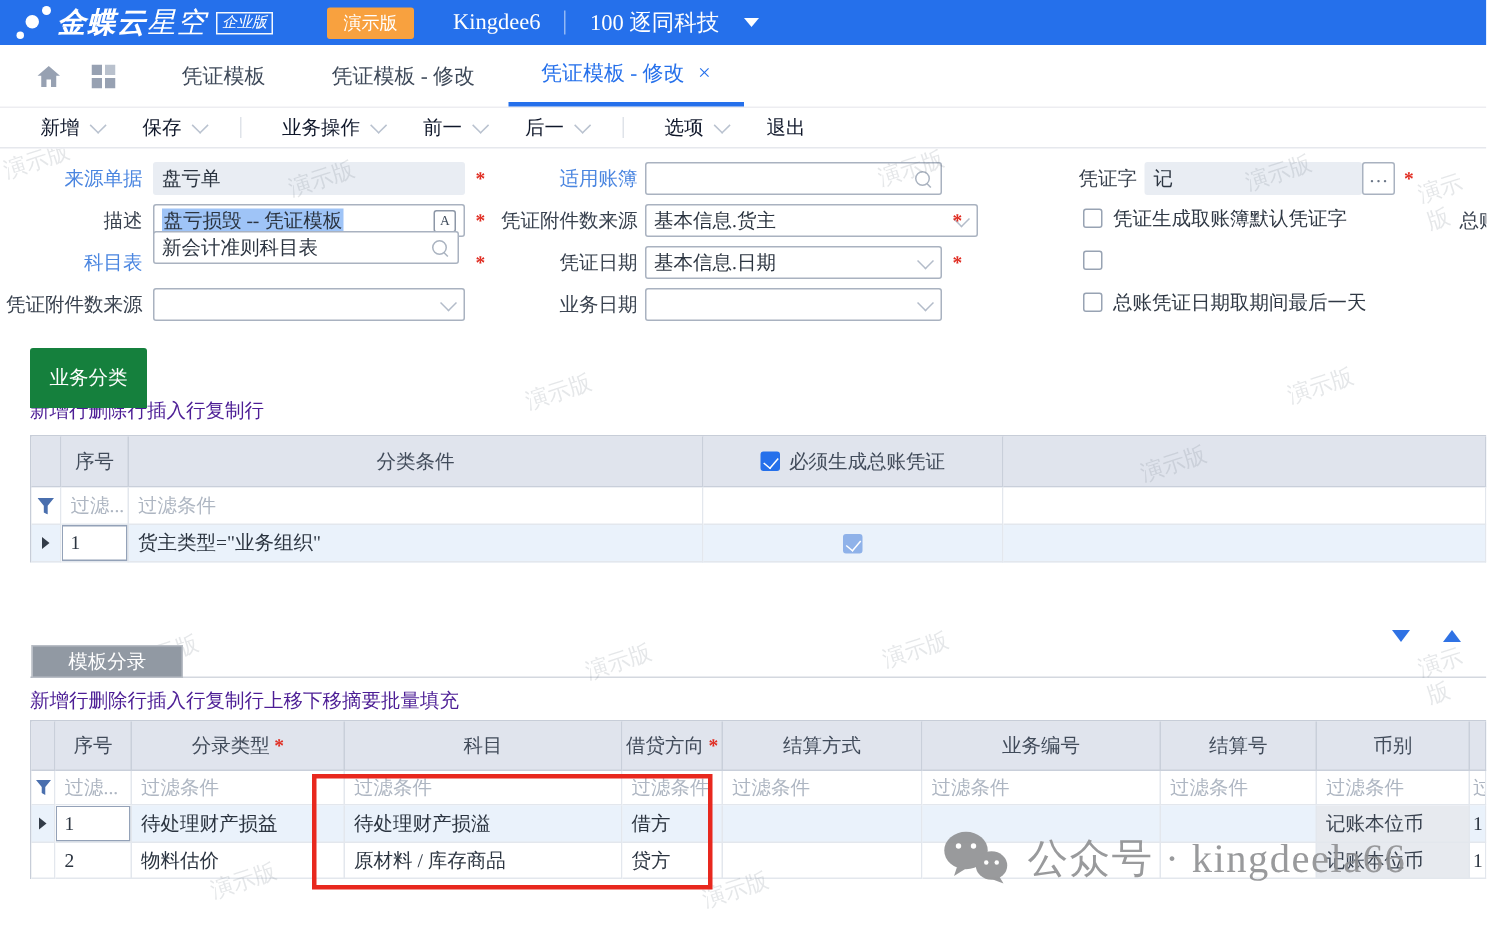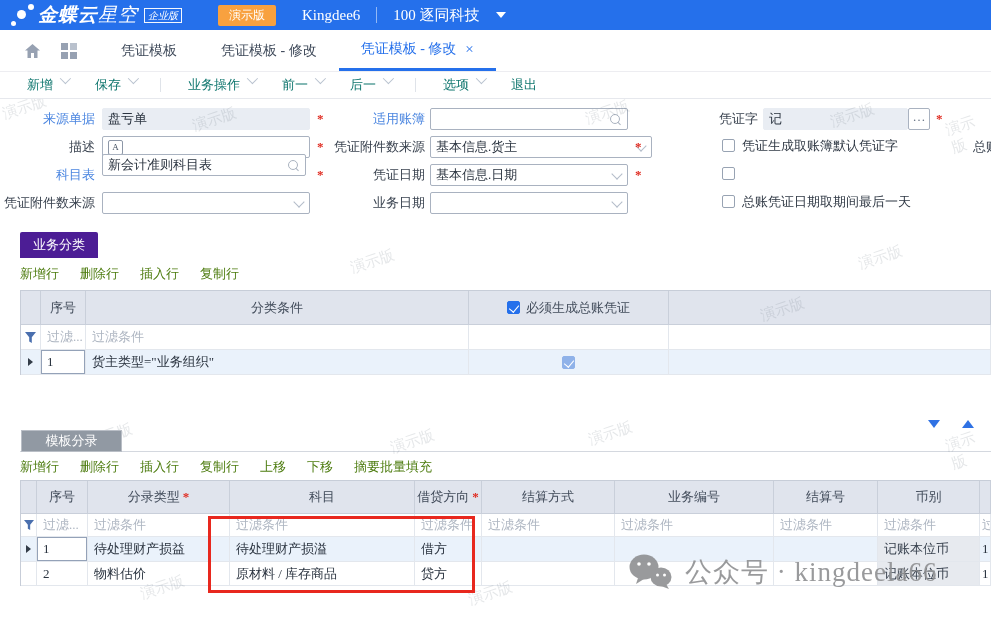--- a/index.html
+++ b/index.html
@@ -19,45 +19,45 @@
   .caret-w{width:0;height:0;border-left:5px solid transparent;border-right:5px solid transparent;border-top:6px solid #fff;margin-left:16px}
   
   .tabbar{position:absolute;left:0;top:30px;right:0;height:41px;background:#fff;border-bottom:1px solid #ededf1;display:flex;align-items:center;z-index:15}
   .nav-ic{margin-left:24px;display:flex;align-items:center}
   .tab{height:41px;display:flex;align-items:center;padding:0 22px;font-size:14px;color:#3f4a5a;box-sizing:border-box;cursor:pointer}
   .tab.first{margin-left:22px}
   .tab.active{color:#2570eb;border-bottom:3px solid #2570eb}
   .tab .close{color:#2570eb;margin-left:9px;font-size:15px}
   
   .toolbar{position:absolute;left:0;top:72px;right:0;height:26px;background:#fff;border-bottom:1px solid #e6e8ed;display:flex;align-items:center;z-index:15}
-  .tb-item{display:flex;margin-left:27px;color:#0f766e;cursor:pointer}
+  .tb-item{display:flex;align-items:center;margin-left:27px;color:#0f172a;cursor:pointer}
   .chev{width:7px;height:7px;border-right:1.4px solid #b9c2cf;border-bottom:1.4px solid #b9c2cf;transform:rotate(45deg) translateY(-2px);margin-left:7px}
   .tb-sep{width:1px;height:14px;background:#dfe3e9;margin-left:24px}
   
   .lbl{position:absolute;height:22px;line-height:22px;text-align:right;color:#39424f}
   .lbl.link{color:#4b86e0}
   .fld{position:absolute;height:22px;box-sizing:border-box;background:#fff;border:1px solid #a9b2c0;border-radius:2px;line-height:20px;padding:0 5px;display:flex;align-items:center;overflow:hidden}
   .fld.ro{background:#e9edf3;border-color:#e9edf3}
   .fld .grow{flex:1}
   .sel-text{background:#9fc4f7;padding:0 1px}
   .a-ic{width:13px;height:13px;border:1px solid #8d97a7;font-size:9px;line-height:13px;text-align:center;color:#44506040;color:#445060;border-radius:2px;flex:none}
   .mag{width:8px;height:8px;border:1.4px solid #aab3c0;border-radius:50%;position:relative;flex:none;margin-right:2px}
   .mag::after{content:"";position:absolute;width:4px;height:1.4px;background:#aab3c0;transform:rotate(45deg);left:6px;top:8px}
   .dd-chev{width:7px;height:7px;border-right:1.4px solid #b3bcc9;border-bottom:1.4px solid #b3bcc9;transform:rotate(45deg);margin:-2px 1px 0 4px;flex:none}
   .req{position:absolute;color:#e02b20;font-weight:700}
   .more-btn{position:absolute;width:22px;height:22px;box-sizing:border-box;border:1px solid #a9b2c0;border-radius:2px;background:#fff;text-align:center;line-height:16px;color:#6b7687;cursor:pointer}
   .cb{position:absolute;width:13px;height:13px;box-sizing:border-box;border:1px solid #98a3b3;border-radius:2px;background:#fff;cursor:pointer}
   .cb-lbl{position:absolute;height:16px;line-height:16px;color:#2f3844}
   .clip-lbl{position:absolute;white-space:nowrap;color:#39424f}
   
   .sec-tab{position:absolute;color:#fff;display:flex;align-items:center;justify-content:center;z-index:6}
-  .biz-tab{left:20px;top:232px;width:78px;height:26px;background:#4c1d95;border-radius:2px 2px 0 0}
+  .biz-tab{left:20px;top:232px;width:78px;height:40px;background:#15803d;border-radius:2px 2px 0 0}
   .entry-tab{left:21px;top:430px;width:101px;height:22px;background:#9199a3;box-shadow:inset 0 0 0 1px #b9bec6}
   .entry-rule{position:absolute;left:20px;right:0;top:451px;height:1px;background:#d4d8df}
-  .grid-actions{position:absolute;display:flex;gap:21px;color:#4d7c0f}
+  .grid-actions{position:absolute;display:flex;color:#4c1d95}
   .grid-actions span{cursor:pointer}
   
   .tbl{position:absolute;left:20px;right:0;display:grid;border-top:1px solid #c7cdd8;border-left:1px solid #c7cdd8;background:#fff}
   .t1{top:290px;grid-template-columns:20px 45px 383px 200px auto}
   .t2{top:480px;grid-template-columns:16px 51px 142px 185px 67px 133px 159px 104px 102px auto}
   .row{display:contents}
   .th{background:#e0e4ed;border-right:1px solid #c9cfda;border-bottom:1px solid #c9cfda;display:flex;align-items:center;justify-content:center;color:#414b5a;overflow:hidden;white-space:nowrap}
   .t1 .th{height:33px}.t2 .th{height:32px}
   .td{border-right:1px solid #e3e7ed;border-bottom:1px solid #e3e7ed;padding:0 6px;display:flex;align-items:center;overflow:hidden;white-space:nowrap;background:#fff}
   .t1 .fr .td{height:24px}.t1 .dr .td{height:24px}
@@ -162,20 +162,21 @@
   </div>
 
   <div class="lbl link" style="left:0;top:108px;width:95px">来源单据</div>
   <div class="fld ro" style="left:102px;top:108px;width:208px">
       <span class="grow">盘亏单</span>
     </div>
   <div class="req" style="left:317px;top:111px">*</div>
 
   <div class="lbl" style="left:0;top:136px;width:95px">描述</div>
   <div class="fld" style="left:102px;top:136px;width:208px">
+    <span class="grow"><span class="sel-text">盘亏损毁 -- 凭证模板</span></span>
     <span class="a-ic">A</span>
   </div>
   <div class="req" style="left:317px;top:139px">*</div>
 
   <div class="lbl link" style="left:0;top:164px;width:95px">科目表</div>
   <div class="fld" style="left:102px;top:154px;width:204px">
     <span class="grow">新会计准则科目表</span>
     <span class="mag"></span>
   </div>
   <div class="req" style="left:317px;top:167px">*</div>

